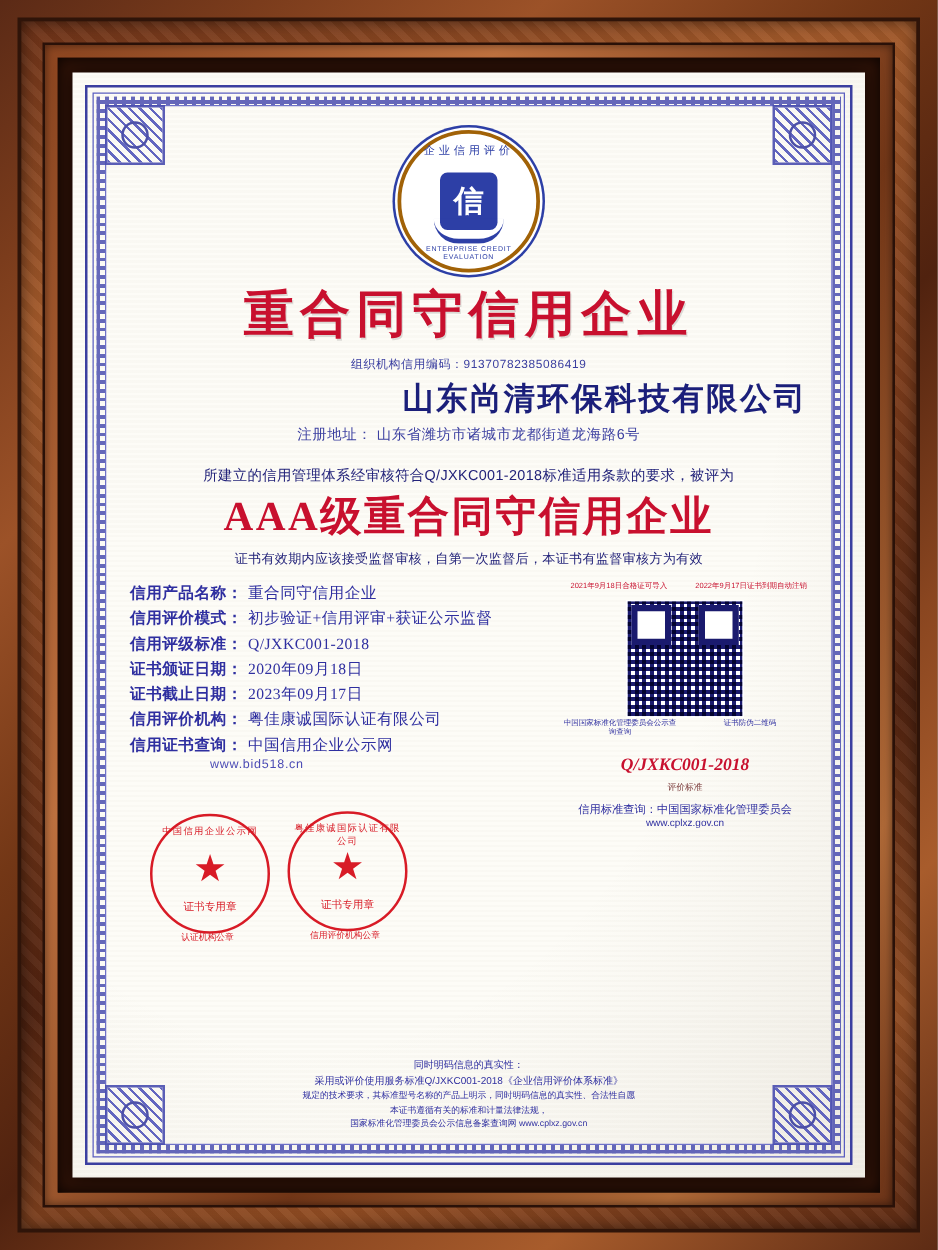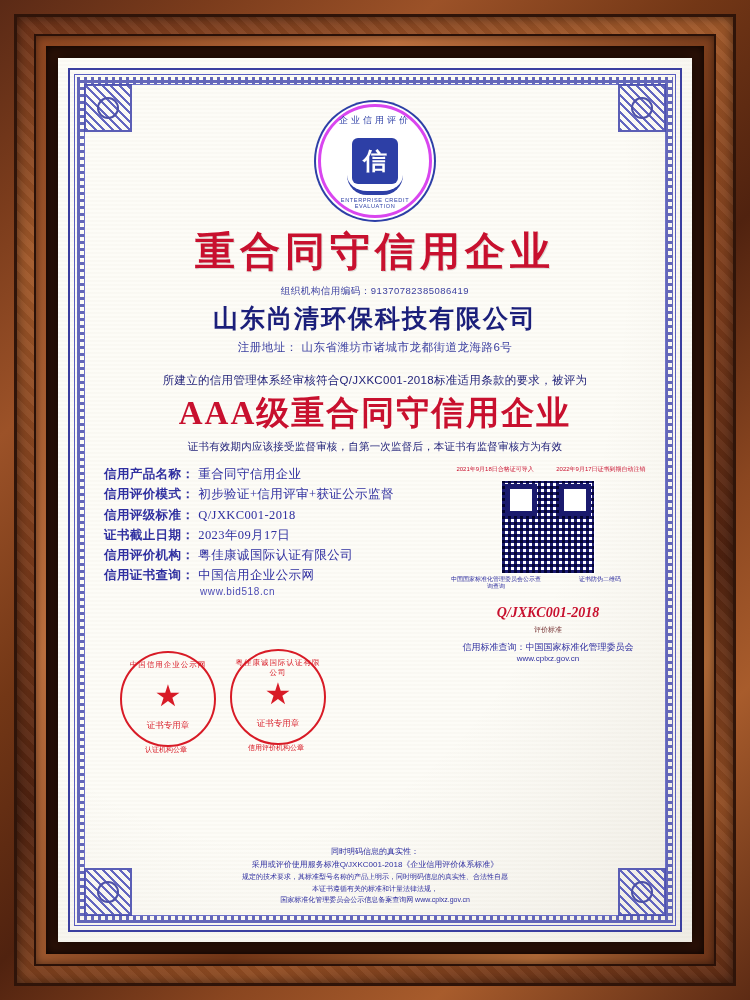--- a/index.html
+++ b/index.html
@@ -85,21 +85,21 @@
     border:2px solid #3b3fa0;border-radius:50%;
   }
   .c-tl{left:26px;top:26px}.c-tr{right:26px;top:26px}
   .c-bl{left:26px;bottom:26px}.c-br{right:26px;bottom:26px}
 
   
   .content{position:absolute;left:46px;right:46px;top:40px;bottom:34px;}
   .seal-logo{
     width:108px;height:108px;margin:6px auto 4px;
     border-radius:50%;
-    border:3px solid #d946ef;
+    border:3px solid #a16207;
     position:relative;
     background:#fff;
     box-shadow:0 0 0 2px #fff,0 0 0 4px #2d3fa6;
   }
   .seal-logo .top-cn{
     position:absolute;top:7px;left:0;right:0;text-align:center;font-size:9px;letter-spacing:3px;color:#2d3fa6;
   }
   .seal-logo .bot-en{
     position:absolute;bottom:6px;left:0;right:0;text-align:center;font-size:5.6px;letter-spacing:.6px;color:#2d3fa6;
   }
@@ -115,21 +115,21 @@
   h1.main-title{
     margin:6px 0 2px;text-align:center;
     font-family:"Liberation Serif", serif;
     font-size:40px;font-weight:bold;color:#c8102e;letter-spacing:5px;
     text-shadow:1px 1px 0 rgba(0,0,0,.12);
   }
   .code-line{
     text-align:center;font-size:9.5px;color:#3b3fa0;margin:6px 0 4px;letter-spacing:.5px;
   }
   .company{
-    text-align:center;font-family:Liberation Sans, sans-serif;
+    text-align:right;font-family:Liberation Sans, sans-serif;
     font-size:25px;font-weight:bold;color:#1b1f7a;letter-spacing:2px;margin:2px 0 5px;
   }
   .addr{
     text-align:center;font-size:11.5px;color:#3b3fa0;margin-bottom:18px;letter-spacing:.5px;
   }
   .stmt{
     text-align:center;font-size:11.5px;color:#23237a;letter-spacing:.3px;margin-bottom:3px;
   }
   h2.aaa{
     margin:2px 0 4px;text-align:center;
@@ -141,21 +141,21 @@
   }
   
   .mid{display:flex;gap:10px;}
   .fields{flex:1 1 auto;}
   .f-row{
     display:flex;font-size:12.5px;color:#2f2fa0;line-height:1.62;
     font-family:"Liberation Serif", serif;letter-spacing:.4px;
   }
   .f-label{white-space:nowrap;font-weight:bold;}
   .f-value{margin-left:4px;}
-  .f-sub{font-size:10px;color:#4b4bb5;margin-left:96px;letter-spacing:.6px;}
+  .f-sub{font-size:10px;color:#4b4bb5;margin-left:64px;letter-spacing:.6px;}
   .qrzone{width:196px;flex:0 0 196px;text-align:center;padding-top:2px;}
   .qr-head{display:flex;justify-content:space-between;font-size:6px;color:#c8102e;line-height:1.25;}
   .qr-head div{width:46%;}
   .qr-big{
     width:92px;height:92px;margin:6px auto 2px;
     background-color:#fff;
     background-image:
       repeating-linear-gradient(90deg,#1a1a6e 0 3px,#fff 3px 6px),
       repeating-linear-gradient(0deg,#1a1a6e 0 3px,#fff 3px 6px);
     background-blend-mode:multiply;
@@ -250,20 +250,24 @@
           </div>
           <div class="f-row">
             <span class="f-label">信用评价模式：</span>
             <span class="f-value">初步验证+信用评审+获证公示监督</span>
           </div>
           <div class="f-row">
             <span class="f-label">信用评级标准：</span>
             <span class="f-value">Q/JXKC001-2018</span>
           </div>
           <div class="f-row">
+            <span class="f-label">证书颁证日期：</span>
+            <span class="f-value">2020年09月18日</span>
+          </div>
+          <div class="f-row">
             <span class="f-label">证书截止日期：</span>
             <span class="f-value">2023年09月17日</span>
           </div>
           <div class="f-row">
             <span class="f-label">信用评价机构：</span>
             <span class="f-value">粤佳康诚国际认证有限公司</span>
           </div>
           <div class="f-row">
             <span class="f-label">信用证书查询：</span>
             <span class="f-value">中国信用企业公示网</span>

